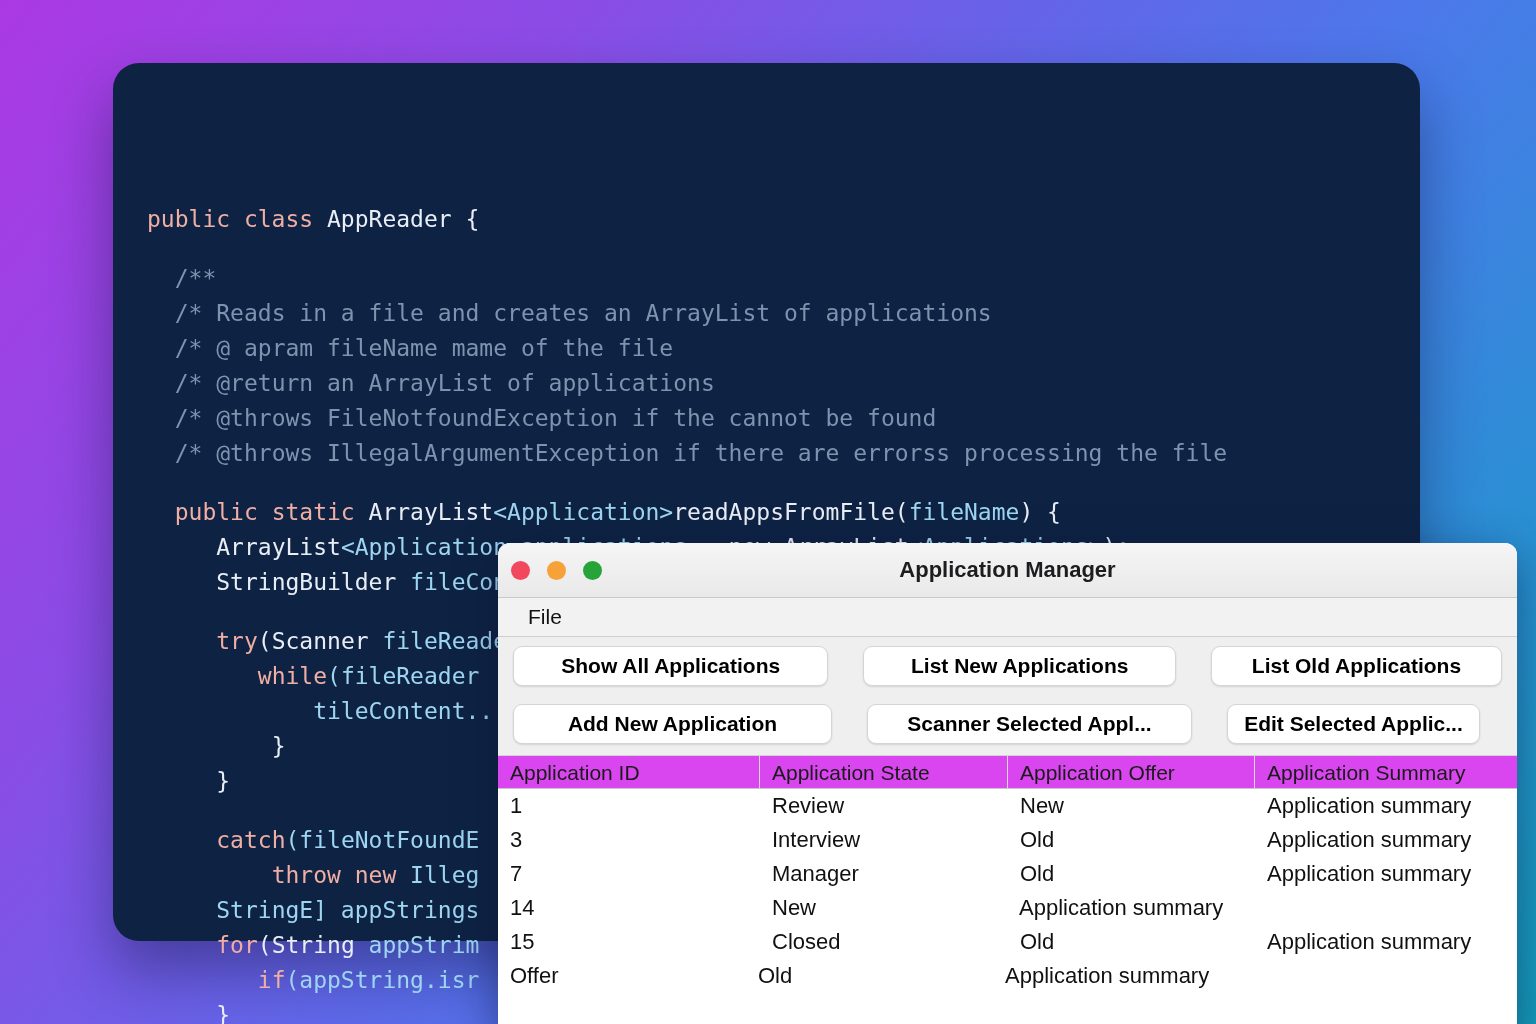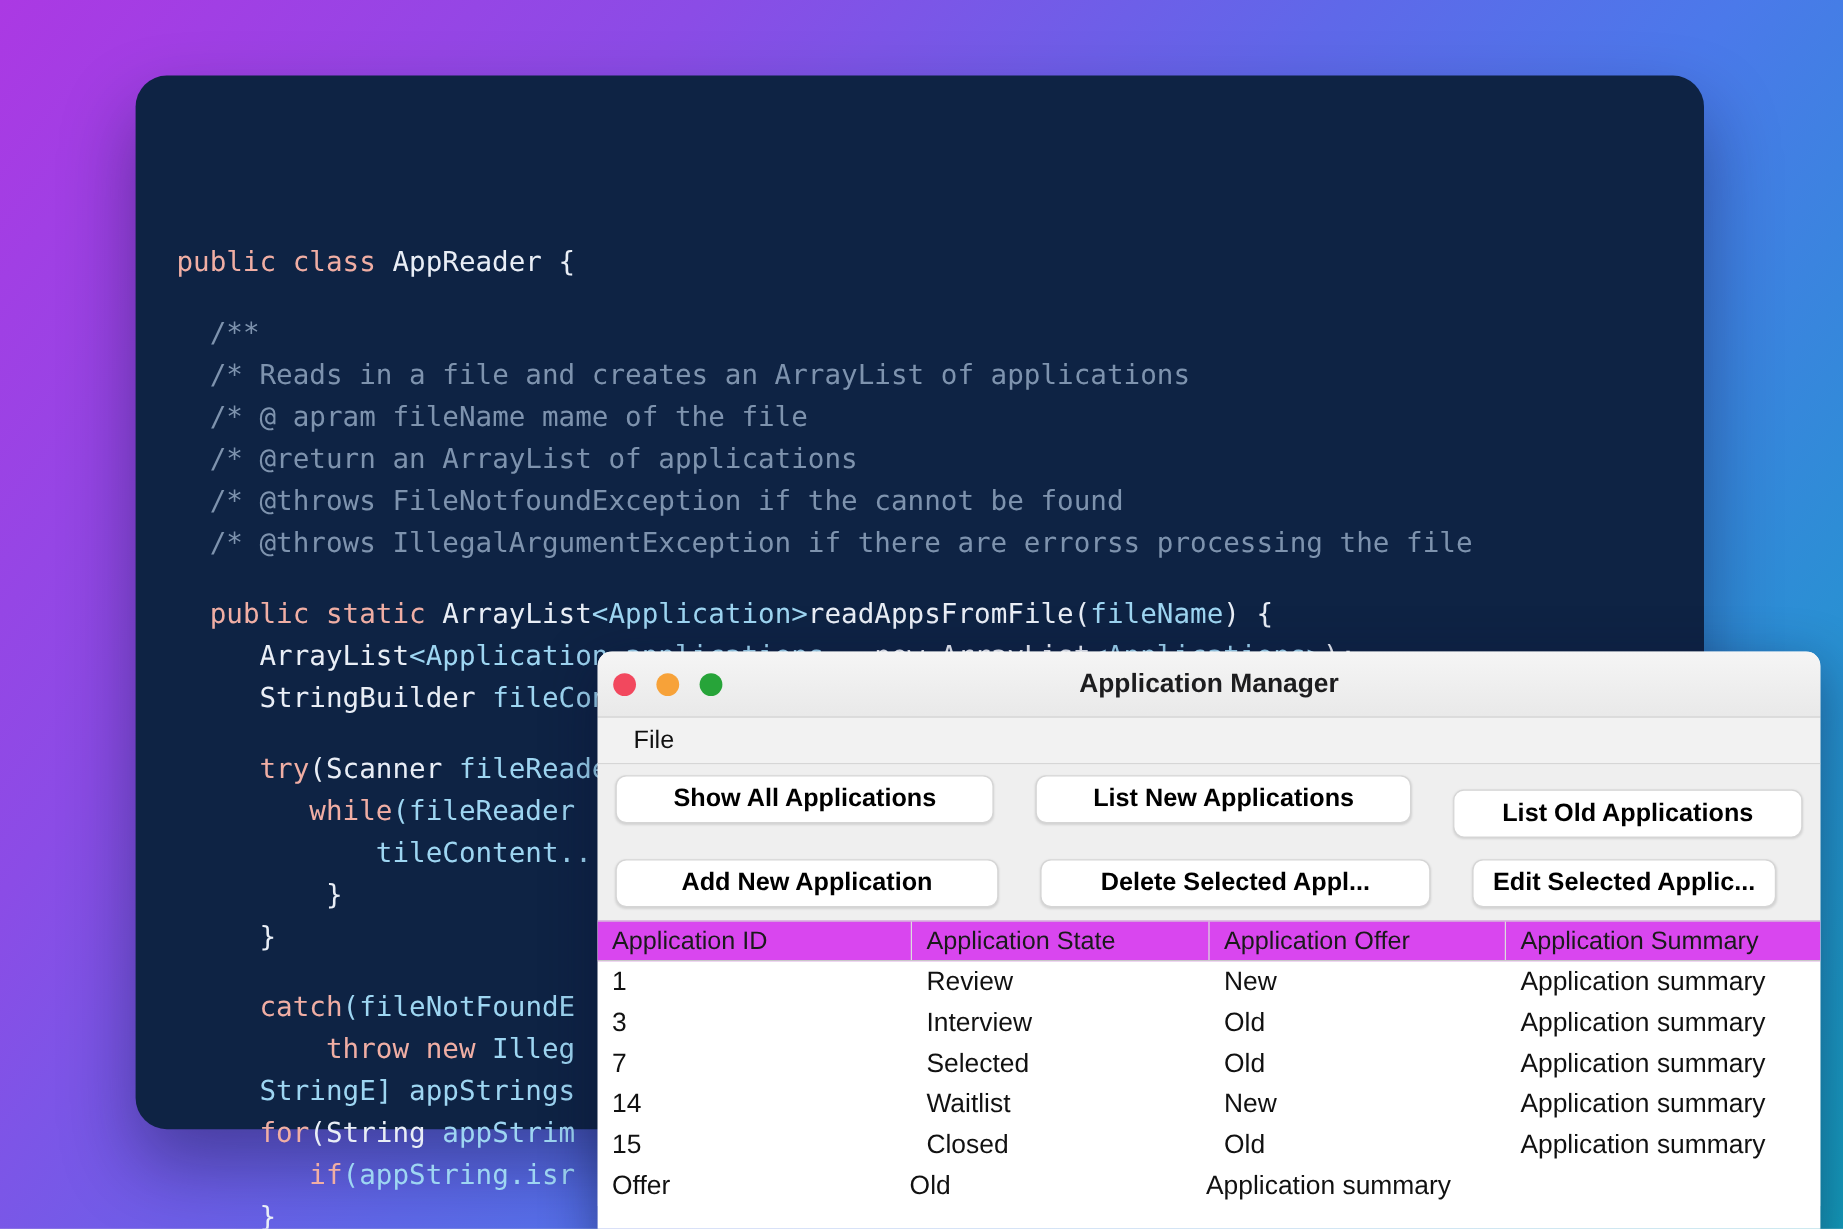--- a/index.html
+++ b/index.html
@@ -105,25 +105,25 @@
       </div>
       <div class="app-title">Application Manager</div>
     </div>
     <div class="app-menubar">
       <span class="menu-item">File</span>
     </div>
     <div class="app-toolbar" id="toolbar">
         <div class="toolbar-row">
           <button class="tb-btn" style="width: 323px;">Show All Applications</button>
           <button class="tb-btn" style="width: 320px;">List New Applications</button>
-          <button class="tb-btn" style="width: 298px; margin-top: 12px;">List Old Applications</button>
+          <button class="tb-btn" style="width: 298px;">List Old Applications</button>
         </div>
         <div class="toolbar-row">
           <button class="tb-btn" style="width: 319px;">Add New Application</button>
-          <button class="tb-btn" style="width: 325px;">Delete Selected Appl...</button>
+          <button class="tb-btn" style="width: 325px;">Scanner Selected Appl...</button>
           <button class="tb-btn" style="width: 253px;">Edit Selected Applic...</button>
         </div>
       </div>
     <div class="app-table">
       <div class="table-header" id="table-header">
           <div class="th-cell c1">Application ID</div>
           <div class="th-cell c2">Application State</div>
           <div class="th-cell c3">Application Offer</div>
           <div class="th-cell c4">Application Summary</div>
         </div>
@@ -135,27 +135,26 @@
             <div class="td-cell c4">Application summary</div>
           </div>
           <div class="tr">
             <div class="td-cell c1">3</div>
             <div class="td-cell c2">Interview</div>
             <div class="td-cell c3">Old</div>
             <div class="td-cell c4">Application summary</div>
           </div>
           <div class="tr">
             <div class="td-cell c1">7</div>
-            <div class="td-cell c2">Selected</div>
+            <div class="td-cell c2">Manager</div>
             <div class="td-cell c3">Old</div>
             <div class="td-cell c4">Application summary</div>
           </div>
           <div class="tr">
             <div class="td-cell c1">14</div>
-            <div class="td-cell c2">Waitlist</div>
             <div class="td-cell c3">New</div>
             <div class="td-cell c4">Application summary</div>
           </div>
           <div class="tr">
             <div class="td-cell c1">15</div>
             <div class="td-cell c2">Closed</div>
             <div class="td-cell c3">Old</div>
             <div class="td-cell c4">Application summary</div>
           </div>
           <div class="tr">

